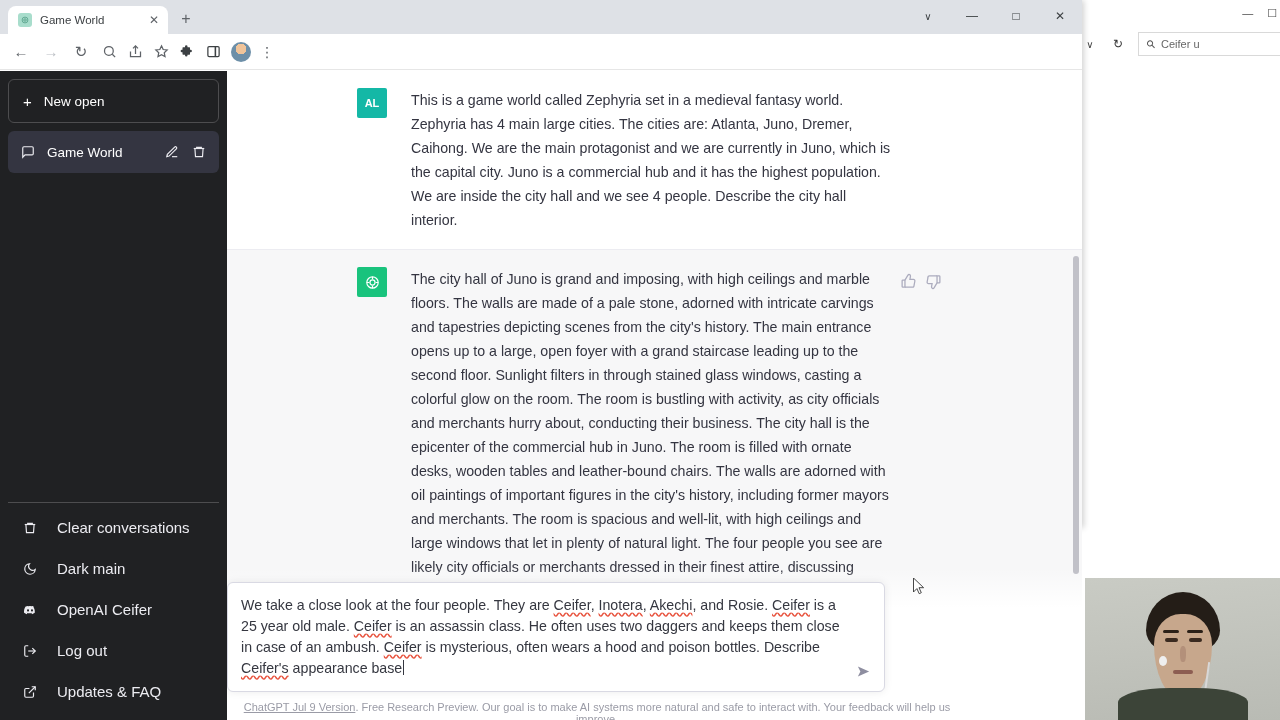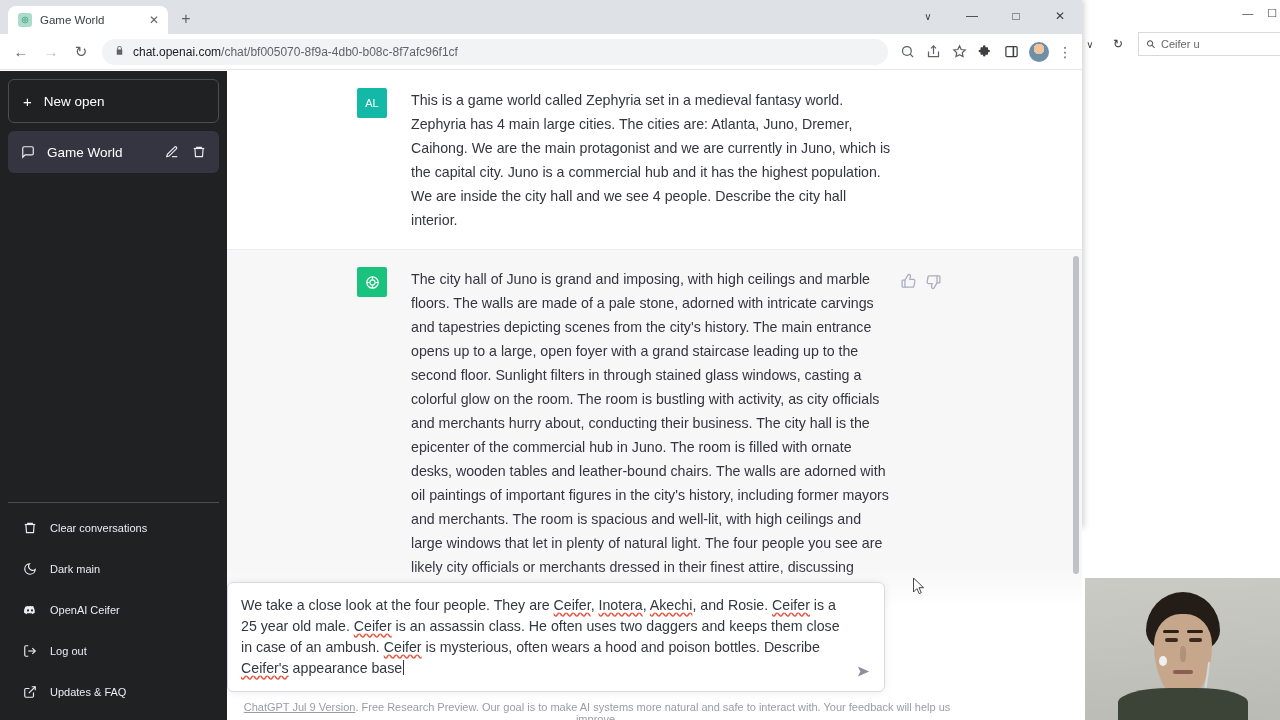--- a/index.html
+++ b/index.html
@@ -142,37 +142,37 @@
     height: 42px; background: #343541; border-radius: 6px;
     display: flex; align-items: center; gap: 11px; padding: 0 12px;
     color: #fff; font-size: 13.5px;
   }
   .convo .title { flex: 1; white-space: nowrap; overflow: hidden; }
   .convo .act { width: 16px; height: 16px; display:flex; align-items:center; justify-content:center; }
   .convo .act svg, .si svg { width: 14px; height: 14px; }
   .spacer { flex: 1; }
   .side-bottom { border-top: 1px solid #4d4d4f; padding-top: 4px; }
   .side-item {
-    height: 41px; display: flex; align-items: center; gap: 12px; padding: 0 14px;
-    color: #ececf1; font-size: 11px; border-radius: 6px;
+    height: 41px; display: flex; align-items: center; gap: 19px; padding: 0 14px;
+    color: #ececf1; font-size: 15px; border-radius: 6px;
   }
   .si { width: 16px; height: 16px; display:flex; align-items:center; justify-content:center; flex:0 0 16px;}
 
   
   .chat {
     flex: 1; height: 649px; background: #ffffff; position: relative; overflow: hidden;
   }
   .msg { display: flex; width: 100%; padding: 17px 0; }
   .msg.user { background: #ffffff; }
   .msg.bot { background: #f7f7f8; border-top: 1px solid #ececf1; border-bottom: 1px solid #ececf1; }
   .msg-inner { width: 100%; display: flex; padding-left: 130px; padding-right: 40px; position: relative; }
   .msg-avatar {
     width: 30px; height: 30px; flex: 0 0 30px; border-radius: 2px;
     display: flex; align-items: center; justify-content: center;
-    font-size: 11px; font-weight: normal; color: #fff;
+    font-size: 11px; font-weight: bold; color: #fff;
   }
   .msg-avatar.user { background: #14b8a6; }
   .msg-avatar.bot { background: #19c37d; }
   .msg-avatar.bot svg { width: 19px; height: 19px; }
   .msg-text {
     margin-left: 24px; font-size: 14.2px; line-height: 24px; color: #343541;
     max-width: 482px;
   }
   .msg-actions {
     position: absolute; right: 140px; top: 6px; display: flex; gap: 8px;
@@ -287,28 +287,20 @@
       <div class="win-btn">—</div>
       <div class="win-btn">□</div>
       <div class="win-btn">✕</div>
     </div>
   </div>
 
   <div class="omnirow">
     <div class="nav-btn">←</div>
     <div class="nav-btn disabled">→</div>
     <div class="nav-btn">↻</div>
-    <div class="omnibox">
-      <span class="lock-ico">
-        <svg viewBox="0 0 24 24" width="11" height="11" fill="#5f6368">
-            <path d="M12 2a5 5 0 00-5 5v3H6v11h12V10h-1V7a5 5 0 00-5-5zm0 2a3 3 0 013 3v3H9V7a3 3 0 013-3z"></path>
-          </svg>
-      </span>
-      <span class="url"><span>chat.openai.com</span><span class="dim">/chat/bf005070-8f9a-4db0-b08c-8f7afc96f1cf</span></span>
-    </div>
     <div class="tb-ico">
       <svg viewBox="0 0 24 24" fill="none" stroke="#5f6368" stroke-width="2">
           <circle cx="11" cy="11" r="7"></circle>
           <path d="M16.5 16.5L21 21"></path>
         </svg>
     </div>
     <div class="tb-ico">
       <svg viewBox="0 0 24 24" fill="none" stroke="#5f6368" stroke-width="2">
           <path d="M4 12v8h16v-8"></path>
           <path d="M12 16V3"></path>

